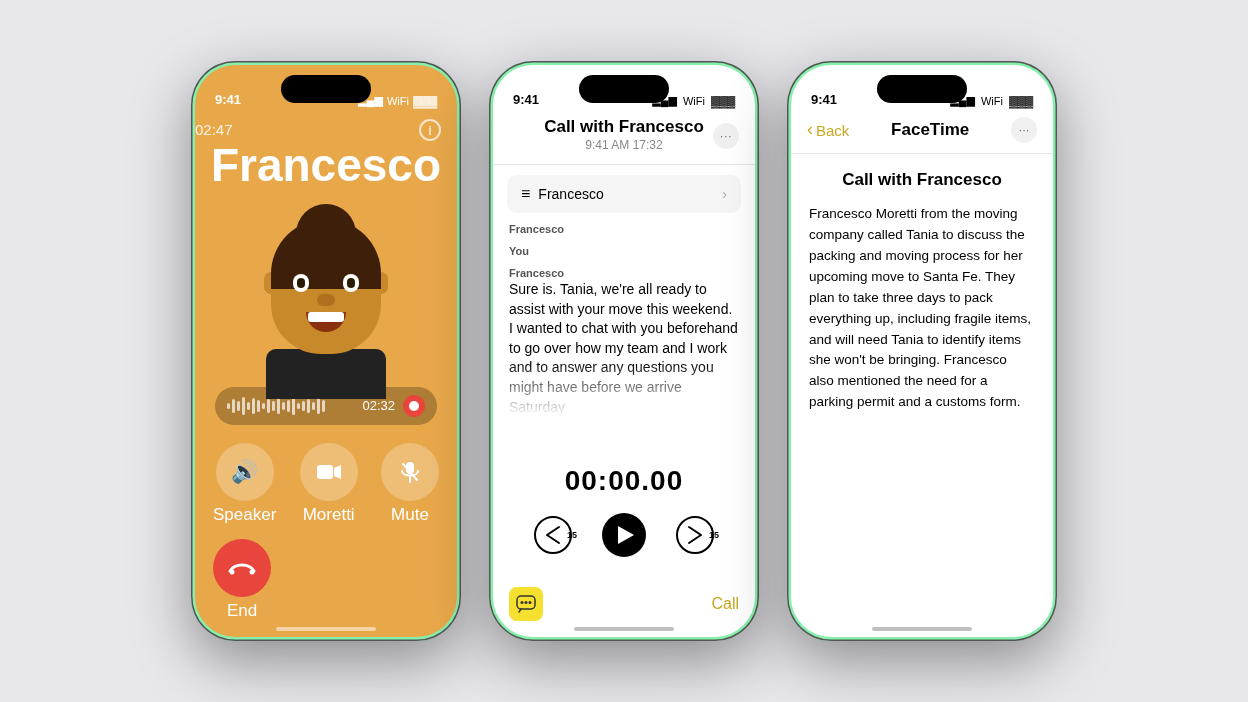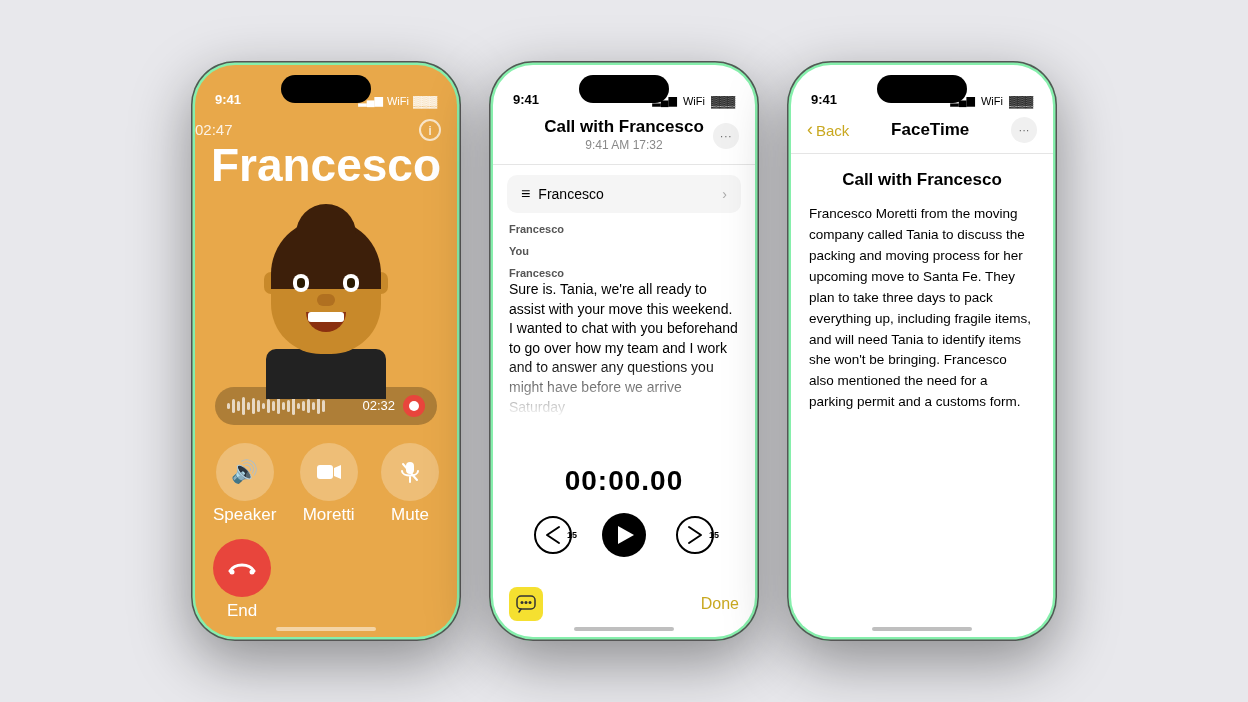--- a/index.html
+++ b/index.html
@@ -713,21 +713,21 @@
       <div class="transcript-footer">
         <div class="chat-icon-btn">
           <svg width="20" height="18" viewBox="0 0 20 18" fill="none">
             <rect x="1" y="1" width="18" height="13" rx="4" stroke="#333" stroke-width="1.5" fill="none"></rect>
             <circle cx="6" cy="7.5" r="1.5" fill="#333"></circle>
             <circle cx="10" cy="7.5" r="1.5" fill="#333"></circle>
             <circle cx="14" cy="7.5" r="1.5" fill="#333"></circle>
             <path d="M5 14 L3 17" stroke="#333" stroke-width="1.5" stroke-linecap="round"></path>
           </svg>
         </div>
-        <div class="done-btn">Done</div>
+        <div class="done-btn">Call</div>
       </div>
 
       <div class="home-indicator"></div>
     </div>
   </div>
 </div>
 
 <div class="phone">
   <div class="phone-inner">
     <div class="phone3-bg">

